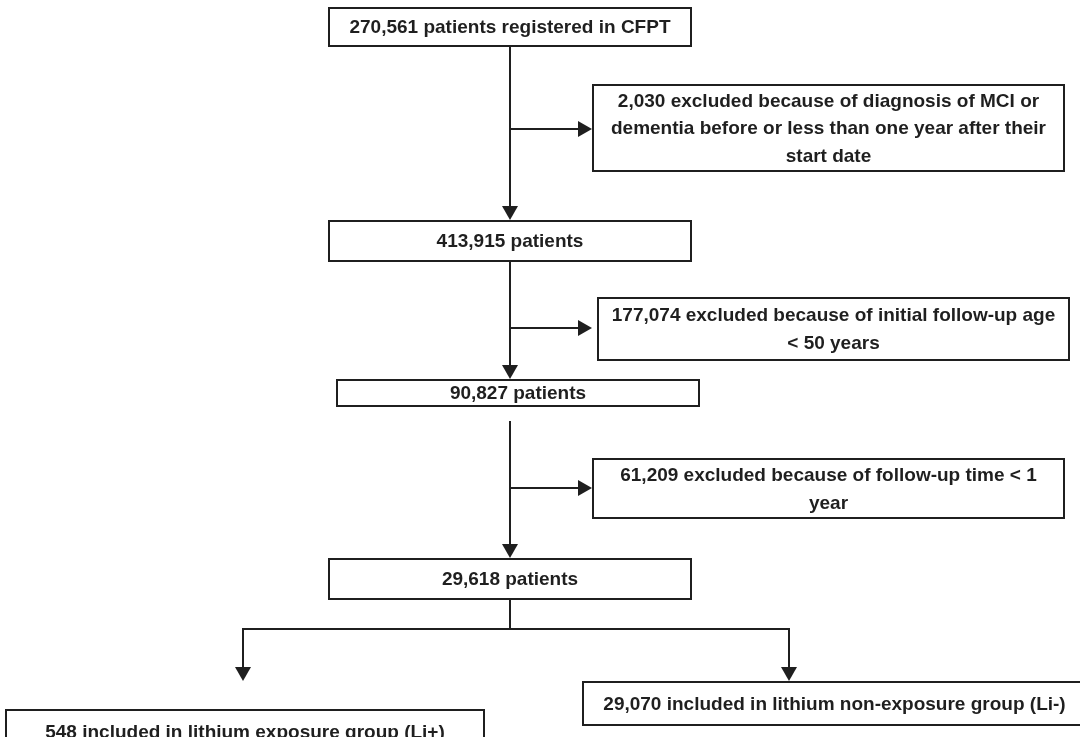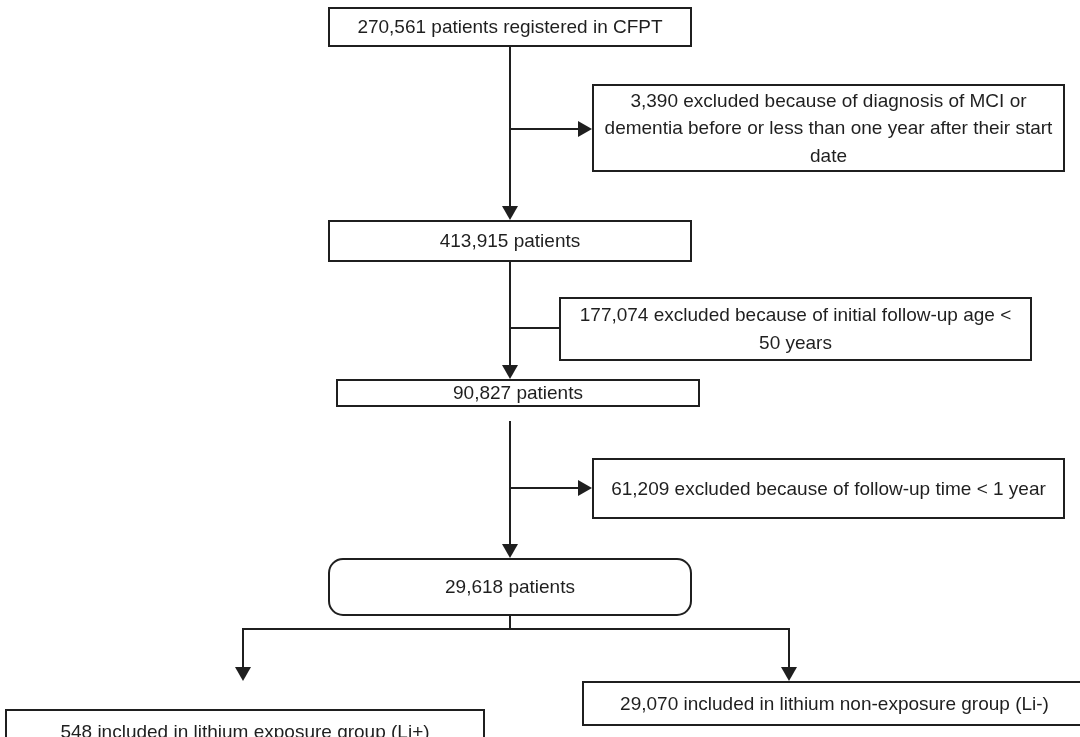--- a/index.html
+++ b/index.html
@@ -8,20 +8,21 @@
     background: #ffffff;
   }
   .canvas {
     position: relative;
     width: 1080px;
     height: 737px;
     background: #ffffff;
     font-family: "Liberation Sans", sans-serif;
     color: #1f1f1f;
     overflow: hidden;
+    font-weight: bold;
   }
   .connectors {
     position: absolute;
     left: 0;
     top: 0;
     width: 1080px;
     height: 737px;
   }
   .fbox {
     position: absolute;
@@ -33,24 +34,24 @@
     justify-content: center;
     text-align: center;
     font-size: 19px;
     line-height: 1.45;
     padding: 3px 10px;
   }
   
   .box-registered      { left: 328px; top: 7px;   width: 364px; height: 40px; }
   .box-step2           { left: 328px; top: 220px; width: 364px; height: 42px; }
   .box-step3           { left: 336px; top: 379px; width: 364px; height: 28px; }
-  .box-step4           { left: 328px; top: 558px; width: 364px; height: 58px; border-radius: 15px; }
+  .box-step4           { left: 328px; top: 558px; width: 364px; height: 42px; }
   
   .box-excl1           { left: 592px; top: 84px;  width: 473px; height: 88px; }
-  .box-excl2           { left: 559px; top: 297px; width: 473px; height: 64px; }
+  .box-excl2           { left: 597px; top: 297px; width: 473px; height: 64px; }
   .box-excl3           { left: 592px; top: 458px; width: 473px; height: 61px; }
   
   .box-outcome-left    { left: 5px;   top: 709px; width: 480px; height: 45px; }
   .box-outcome-right   { left: 538px; top: 681px; width: 505px; height: 45px; margin-left: 44px; }
 </style>
 </head>
 <body>
 
 <div class="canvas">
 
@@ -84,21 +85,21 @@
       <polygon points="235,667 251,667 243,681"></polygon>
       <polygon points="781,667 797,667 789,681"></polygon>
     </g>
   </svg>
 
   <div class="fbox box-registered">
     <span>270,561 patients registered in CFPT</span>
   </div>
 
   <div class="fbox box-excl1">
-    <span>3,390 excluded because of diagnosis of MCI or dementia before or less than one year after their start date</span>
+    <span>2,030 excluded because of diagnosis of MCI or dementia before or less than one year after their start date</span>
   </div>
 
   <div class="fbox box-step2">
     <span>413,915 patients</span>
   </div>
 
   <div class="fbox box-excl2">
     <span>177,074 excluded because of initial follow-up age &lt; 50 years</span>
   </div>
 

